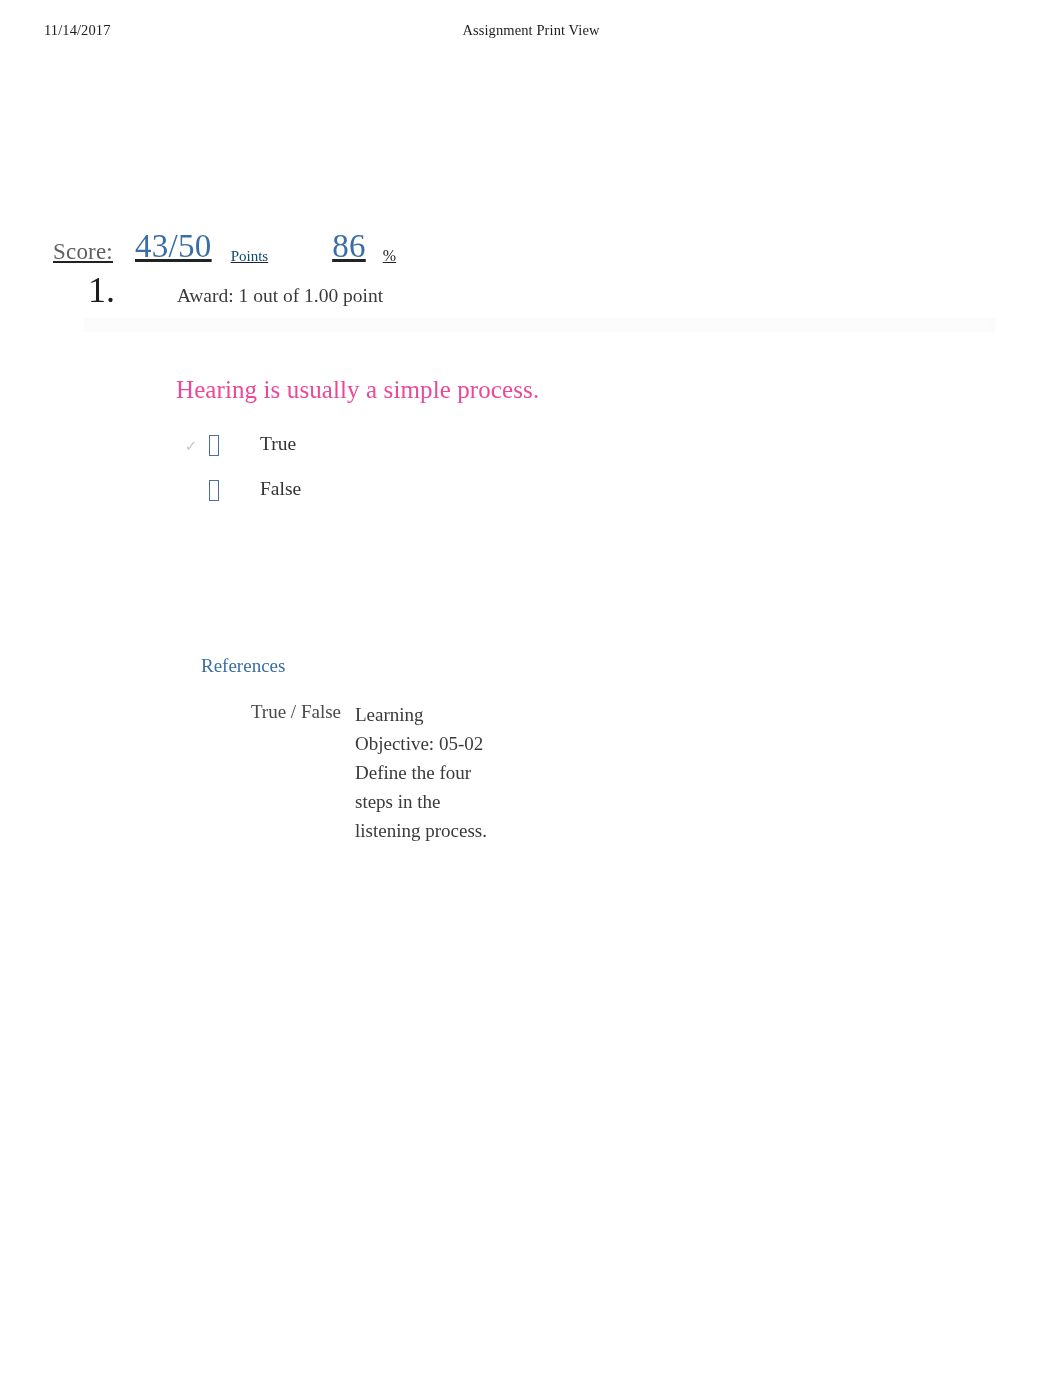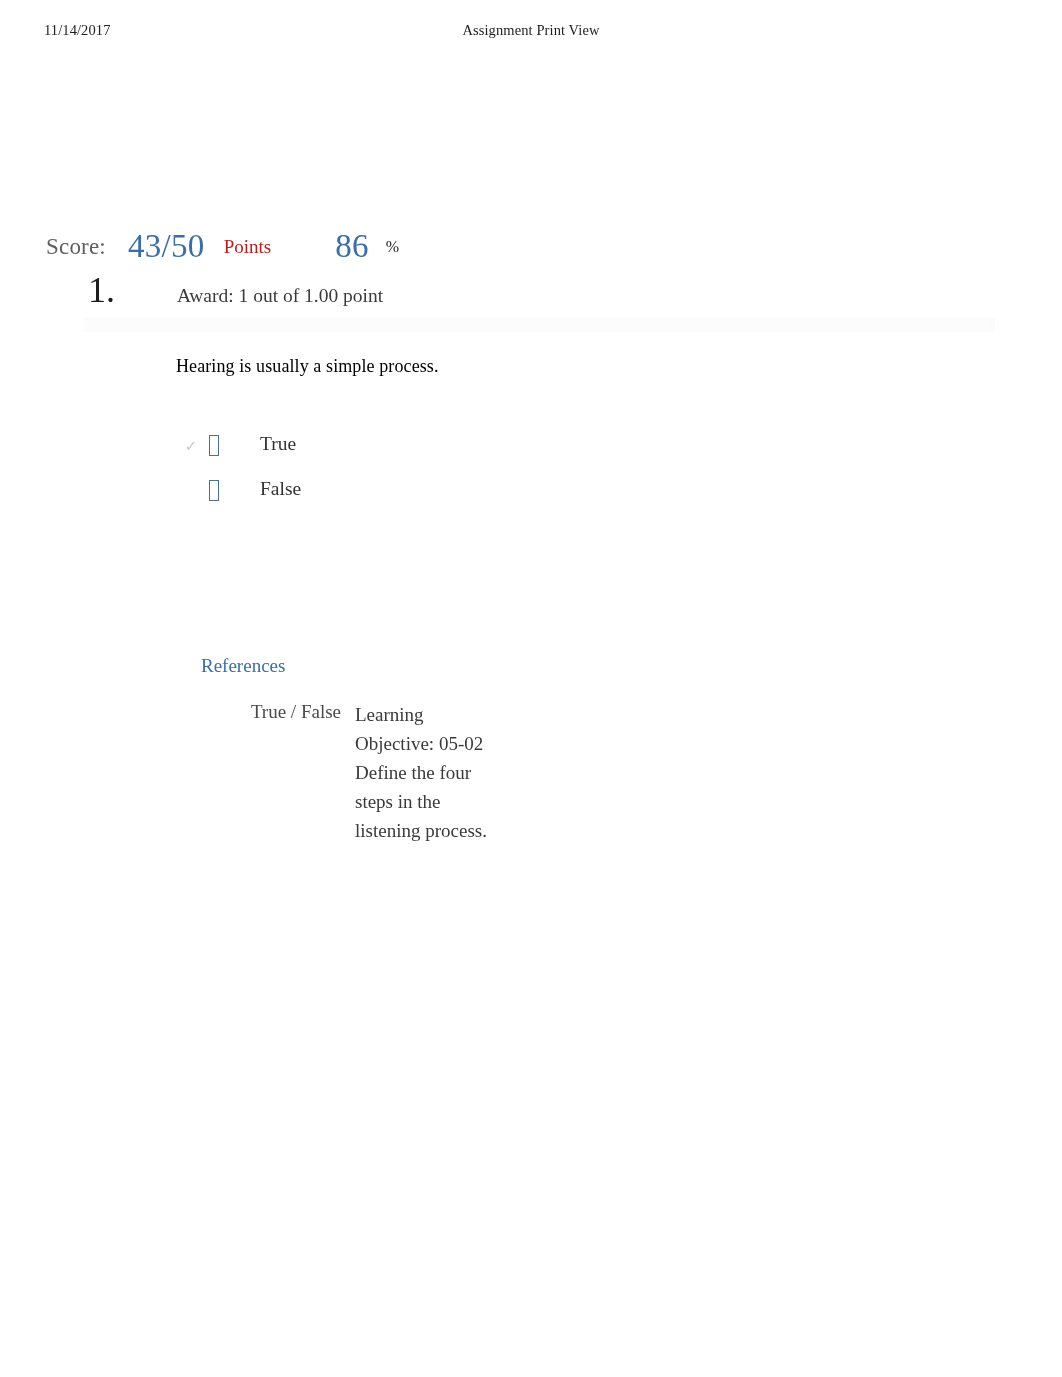--- a/index.html
+++ b/index.html
@@ -40,40 +40,41 @@
     width: 1062px;
     text-align: center;
     font-size: 14.5px;
     color: #1d1d1d;
     letter-spacing: 0.1px;
   }
 
   
   .score-row {
     position: absolute;
-    left: 46px;
+    left: 53px;
     top: 228px;
     display: flex;
-    align-items: center;
-    white-space: nowrap;
+    align-items: flex-end;
+    white-space: nowrap;
+    text-decoration: underline;
   }
   .score-label {
     font-size: 23px;
     color: #5f5f5f;
     letter-spacing: 0.2px;
   }
   .score-points-value {
     font-size: 33px;
     color: #3a6ea5;
     margin-left: 22px;
     letter-spacing: 0.3px;
   }
   .score-points-unit {
-    font-size: 19px;
-    color: #b91c1c;
+    font-size: 15px;
+    color: #0c4a6e;
     margin-left: 19px;
   }
   .score-percent-value {
     font-size: 33px;
     color: #3a6ea5;
     margin-left: 64px;
     letter-spacing: 0.3px;
   }
   .score-percent-unit {
     font-size: 16px;
@@ -113,23 +114,23 @@
     top: 2px;
     width: 906px;
     height: 9px;
     background: #fcfcfd;
   }
 
   
   .q-stem {
     position: absolute;
     left: 176px;
-    top: 356px;
-    font-size: 18px;
-    color: #000000;
+    top: 376px;
+    font-size: 25px;
+    color: #ec4899;
     letter-spacing: 0.1px;
     white-space: nowrap;
   }
 
   .options {
     position: absolute;
     left: 176px;
     top: 430px;
     width: 420px;
   }

